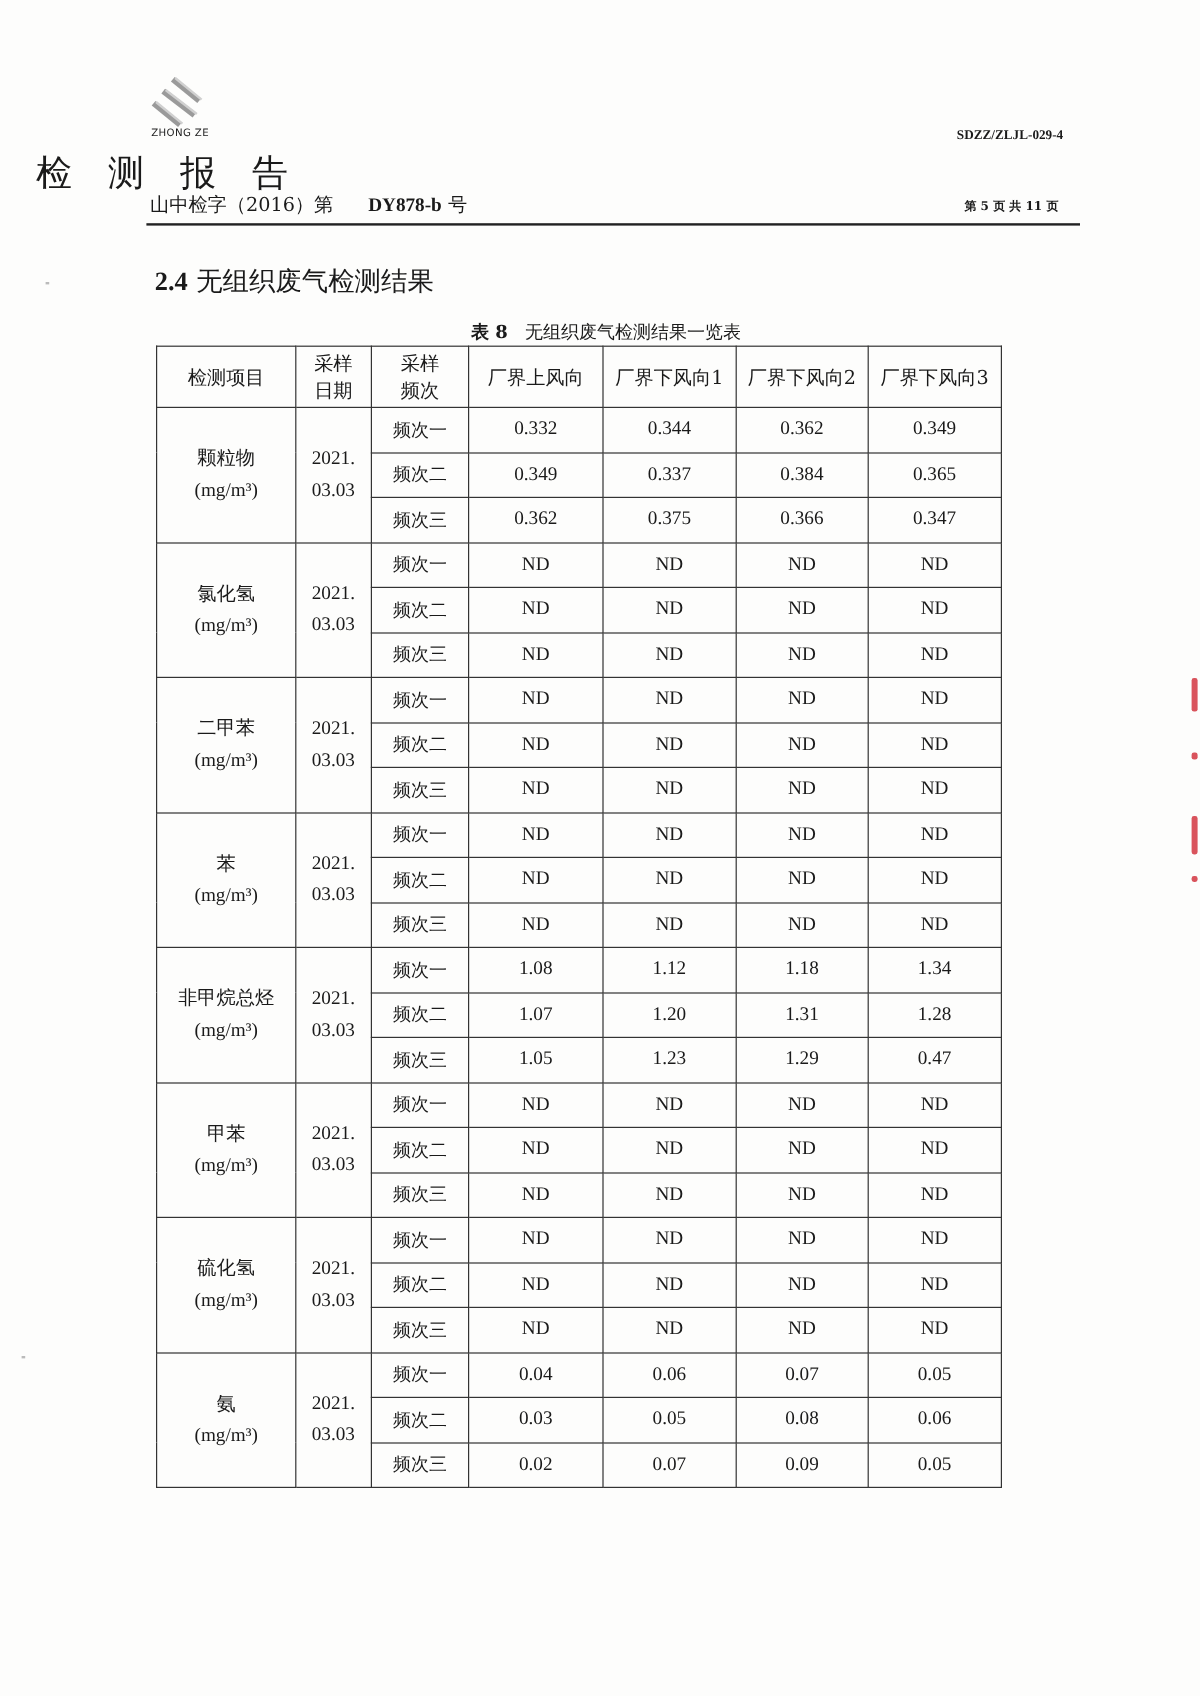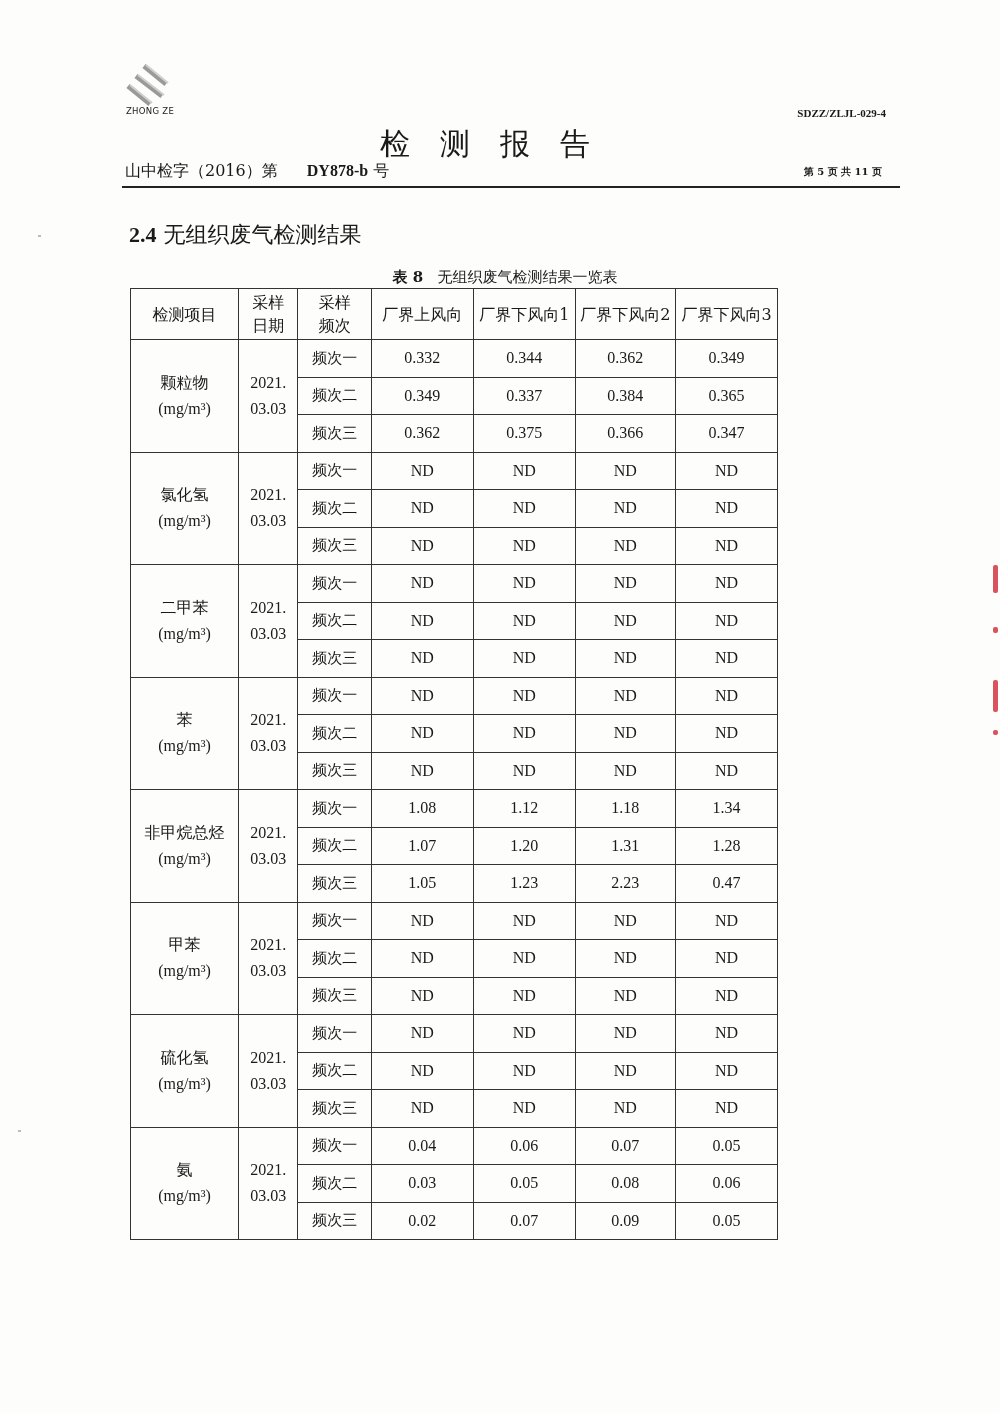--- a/index.html
+++ b/index.html
@@ -3,29 +3,29 @@
 <meta charset="utf-8">
 <style>
   html, body { margin: 0; padding: 0; }
   body {
     width: 1000px; height: 1413px; background: #fdfdfc; position: relative; overflow: hidden;
     font-family: "DejaVu Serif", "Liberation Serif", serif; color: #1a1a1a;
   }
   .logo { position: absolute; left: 122px; top: 62px; width: 70px; height: 56px; }
   .logo-text { position: absolute; left: 126px; top: 106px; font-family: "DejaVu Sans", "Liberation Sans", sans-serif; font-size: 8.5px; font-weight: normal; letter-spacing: 0.3px; color: #222; }
   .doc-code { position: absolute; right: 114px; top: 107px; font-family: "Liberation Serif", serif; font-weight: bold; font-size: 11px; }
-  .doc-title { position: absolute; left: 0; width: 1000px; top: 124px; text-align: center; font-size: 30px; letter-spacing: 30px; box-sizing: border-box; }
+  .doc-title { position: absolute; left: 0; width: 1000px; top: 124px; text-align: left; font-size: 30px; letter-spacing: 30px; padding-left: 30px; box-sizing: border-box; }
   .report-no { position: absolute; left: 125px; top: 161px; font-size: 16px; }
   .report-no b { font-family: Liberation Serif, serif; margin-left: 24px; }
   .page-info { position: absolute; right: 118px; top: 165px; font-size: 10px; font-weight: bold; }
   .header-rule { position: absolute; left: 122px; top: 186px; width: 778px; height: 1.5px; background: #222; }
   .section-title { position: absolute; left: 129px; top: 220px; font-size: 22px; }
   .section-title b { font-family: "Liberation Serif", serif; }
   .table-caption { position: absolute; left: 0; width: 1000px; top: 268px; text-align: center; font-size: 15px; padding-left: 10px; box-sizing: border-box; }
-  table.results { position: absolute; left: 130px; top: 288px; width: 648px; border-collapse: collapse; font-size: 15px; }
+  table.results { position: absolute; left: 130px; top: 288px; width: 705px; border-collapse: collapse; font-size: 15px; }
   table.results td, table.results th { border: 1.3px solid #333; text-align: center; vertical-align: middle; padding: 0; font-weight: normal; }
   table.results th { height: 50px; line-height: 23px; font-size: 16px; }
   table.results td { height: 36.5px; }
   .num { font-family: "Liberation Serif", serif; font-size: 16px; }
   .item-cell { line-height: 26px; font-size: 16px; }
   .date-cell { line-height: 26px; font-family: "Liberation Serif", serif; font-size: 16px; }
   .stamp { position: absolute; right: 0; top: 565px; width: 8px; height: 175px; }
   .stamp span { position: absolute; right: 2px; width: 5px; background: #d9535c; border-radius: 2px; }
   .speck { position: absolute; width: 3px; height: 2px; background: #bbb; }
 </style>
@@ -201,21 +201,21 @@
         <td>频次二</td>
         <td class="num">1.07</td>
         <td class="num">1.20</td>
         <td class="num">1.31</td>
         <td class="num">1.28</td>
       </tr>
       <tr>
         <td>频次三</td>
         <td class="num">1.05</td>
         <td class="num">1.23</td>
-        <td class="num">2.23</td>
+        <td class="num">1.29</td>
         <td class="num">0.47</td>
       </tr>
       <tr>
         <td rowspan="3" class="item-cell"><span>甲苯</span><br><span class="num">(mg/m³)</span></td>
         <td rowspan="3" class="date-cell"><span>2021.</span><br><span>03.03</span></td>
         <td>频次一</td>
         <td class="num">ND</td>
         <td class="num">ND</td>
         <td class="num">ND</td>
         <td class="num">ND</td>

